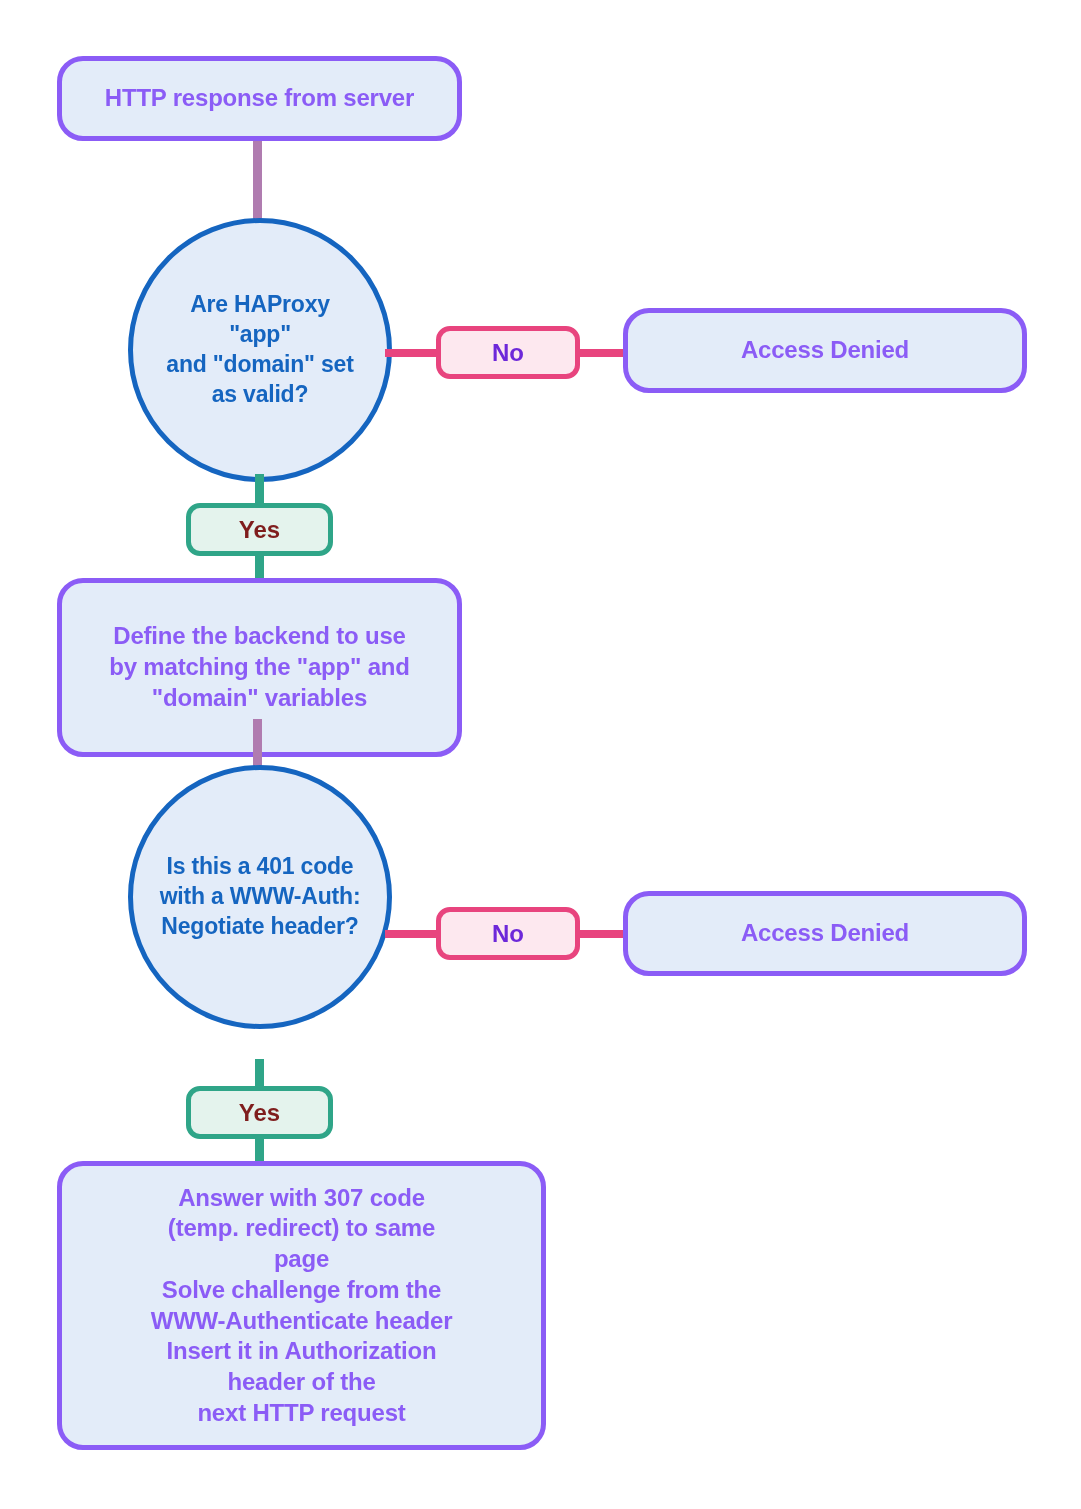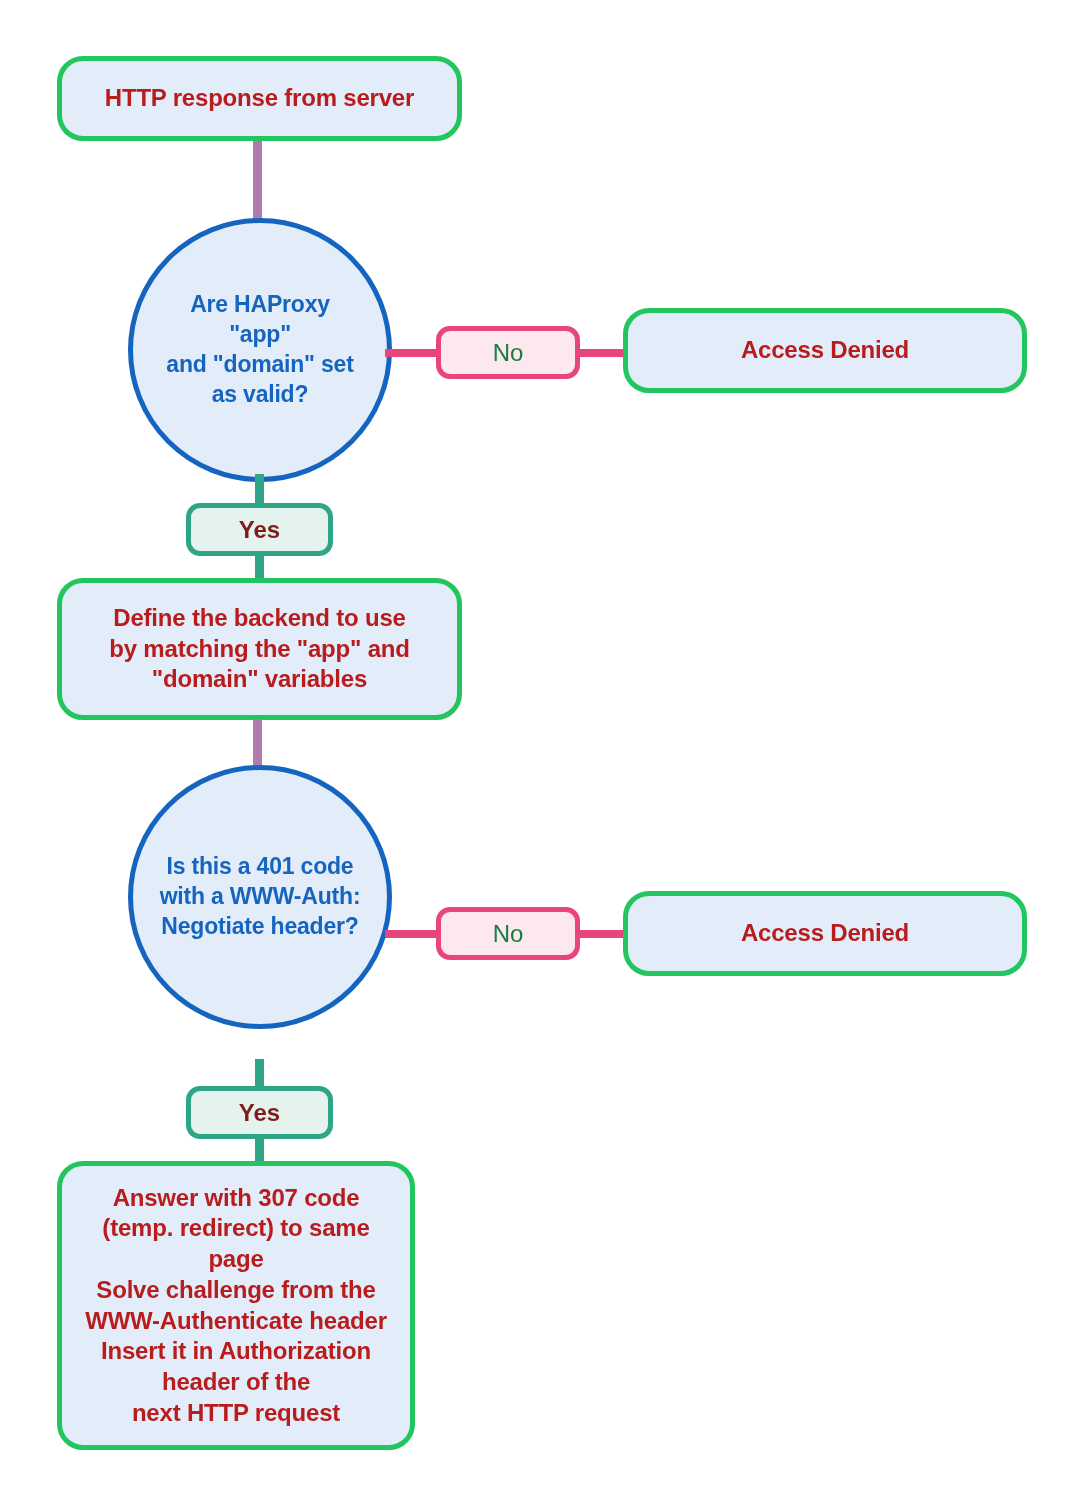--- a/index.html
+++ b/index.html
@@ -26,23 +26,23 @@
     background: #e8447e;
   }
   .edge-yes {
     position: absolute;
     background: #2fa588;
   }
   .node {
     position: absolute;
     box-sizing: border-box;
     background: #e3ecf9;
-    border: 5px solid #22c55e;
+    border: 5px solid #8b5cf6;
     border-radius: 26px;
-    color: #b91c1c;
+    color: #8b5cf6;
     font-weight: bold;
     display: flex;
     align-items: center;
     justify-content: center;
     text-align: center;
     line-height: 1.28;
     letter-spacing: -0.2px;
   }
   .node-text {
     white-space: pre-line;
@@ -65,22 +65,22 @@
   }
   .decision .node-text {
     padding: 0 26px;
   }
   .label-no {
     position: absolute;
     box-sizing: border-box;
     background: #fde8ef;
     border: 5px solid #e8447e;
     border-radius: 14px;
-    color: #15803d;
-    font-weight: normal;
+    color: #6d28d9;
+    font-weight: bold;
     display: flex;
     align-items: center;
     justify-content: center;
     text-align: center;
   }
   .label-yes {
     position: absolute;
     box-sizing: border-box;
     background: #e4f3ed;
     border: 5px solid #2fa588;
@@ -125,21 +125,21 @@
   </div>
 
   <div class="edge-yes" style="left:255px; top:474px; width:9px; height:32px;"></div>
 
   <div class="label-yes fs24" style="left:186px; top:503px; width:147px; height:53px;">
     <span>Yes</span>
   </div>
 
   <div class="edge-yes" style="left:255px; top:552px; width:9px; height:32px;"></div>
 
-  <div class="node fs24" style="left:57px; top:578px; width:405px; height:142px;">
+  <div class="node fs24" style="left:57px; top:578px; width:405px; height:179px;">
     <span class="node-text">Define the backend to use
 by matching the "app" and
 "domain" variables</span>
   </div>
 
   <div class="edge" style="left:253px; top:719px; width:9px; height:92px;"></div>
 
   <div class="decision fs23" style="left:128px; top:765px; width:264px; height:264px;">
     <span class="node-text">Is this a 401 code
 with a WWW-Auth:
@@ -159,21 +159,21 @@
   </div>
 
   <div class="edge-yes" style="left:255px; top:1059px; width:9px; height:31px;"></div>
 
   <div class="label-yes fs24" style="left:186px; top:1086px; width:147px; height:53px;">
     <span>Yes</span>
   </div>
 
   <div class="edge-yes" style="left:255px; top:1135px; width:9px; height:30px;"></div>
 
-  <div class="node fs24" style="left:57px; top:1161px; width:358px; height:289px;">
+  <div class="node fs24" style="left:57px; top:1161px; width:489px; height:289px;">
     <span class="node-text">Answer with 307 code
 (temp. redirect) to same
 page
 Solve challenge from the
 WWW-Authenticate header
 Insert it in Authorization
 header of the
 next HTTP request</span>
   </div>
 

